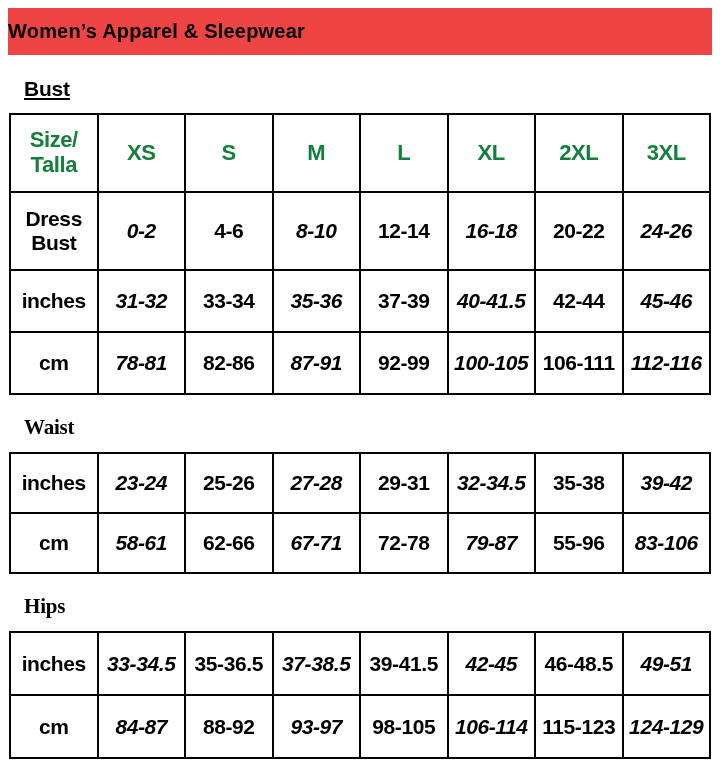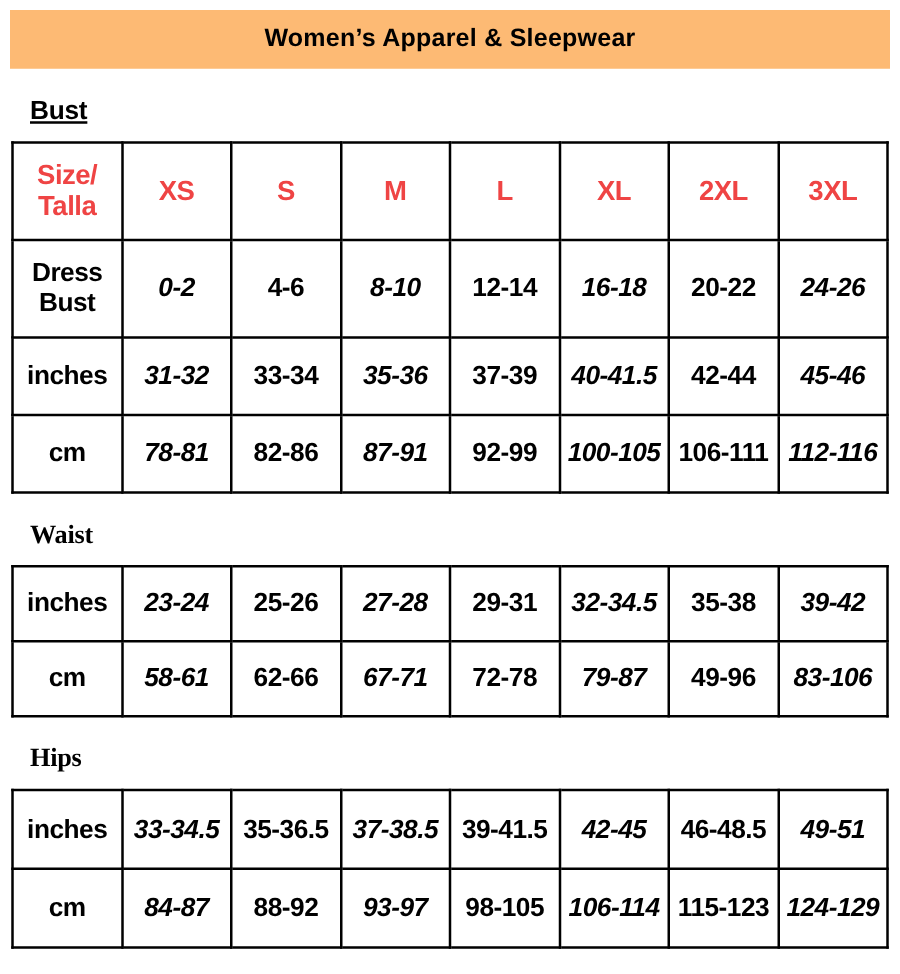--- a/index.html
+++ b/index.html
@@ -8,24 +8,23 @@
     width: 720px;
     height: 779px;
     background: #ffffff;
     font-family: "Liberation Sans", sans-serif;
     color: #000;
   }
   .wrap { padding: 8px 8px 0 8px; }
 
   .titlebar {
     height: 47px;
-    background: #fdba74;
+    background: #ef4444;
     display: flex;
     align-items: center;
-    justify-content: center;
   }
   .titlebar .title {
     font-size: 20px;
     font-weight: bold;
     letter-spacing: 0.2px;
   }
 
   h2.section-heading {
     font-size: 21px;
     font-weight: bold;
@@ -48,21 +47,21 @@
     font-size: 21px;
     font-weight: bold;
     letter-spacing: -0.4px;
     line-height: 1.12;
     white-space: pre-line;
     padding: 0 1px;
     background: #ffffff;
     overflow: hidden;
   }
   td.shade { background: #e9e9e9; font-style: italic; }
-  tr.size-row td { color: #ef4444; font-size: 22px; }
+  tr.size-row td { color: #15803d; font-size: 22px; }
 
   tr.h78 { height: 78px; }
   tr.h62 { height: 62px; }
   tr.h60 { height: 60px; }
   tr.h63 { height: 63px; }
 </style>
 </head>
 <body>
 
 <div class="wrap">
@@ -134,21 +133,21 @@
       <td>35-38</td>
       <td class="shade">39-42</td>
     </tr>
     <tr class="h60">
       <td>cm</td>
       <td class="shade">58-61</td>
       <td>62-66</td>
       <td class="shade">67-71</td>
       <td>72-78</td>
       <td class="shade">79-87</td>
-      <td>49-96</td>
+      <td>55-96</td>
       <td class="shade">83-106</td>
     </tr>
   </tbody>
     </table>
 
   <h2 class="section-heading mt-other">Hips</h2>
 
   <table class="size-table">
     <tbody>
         <tr class="h63">

